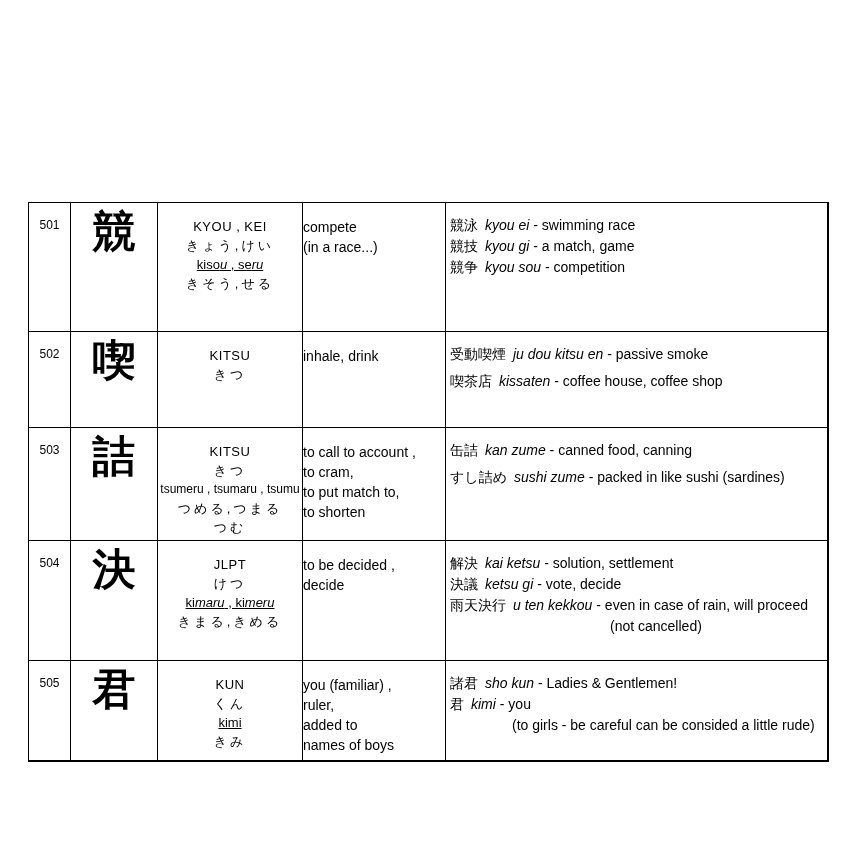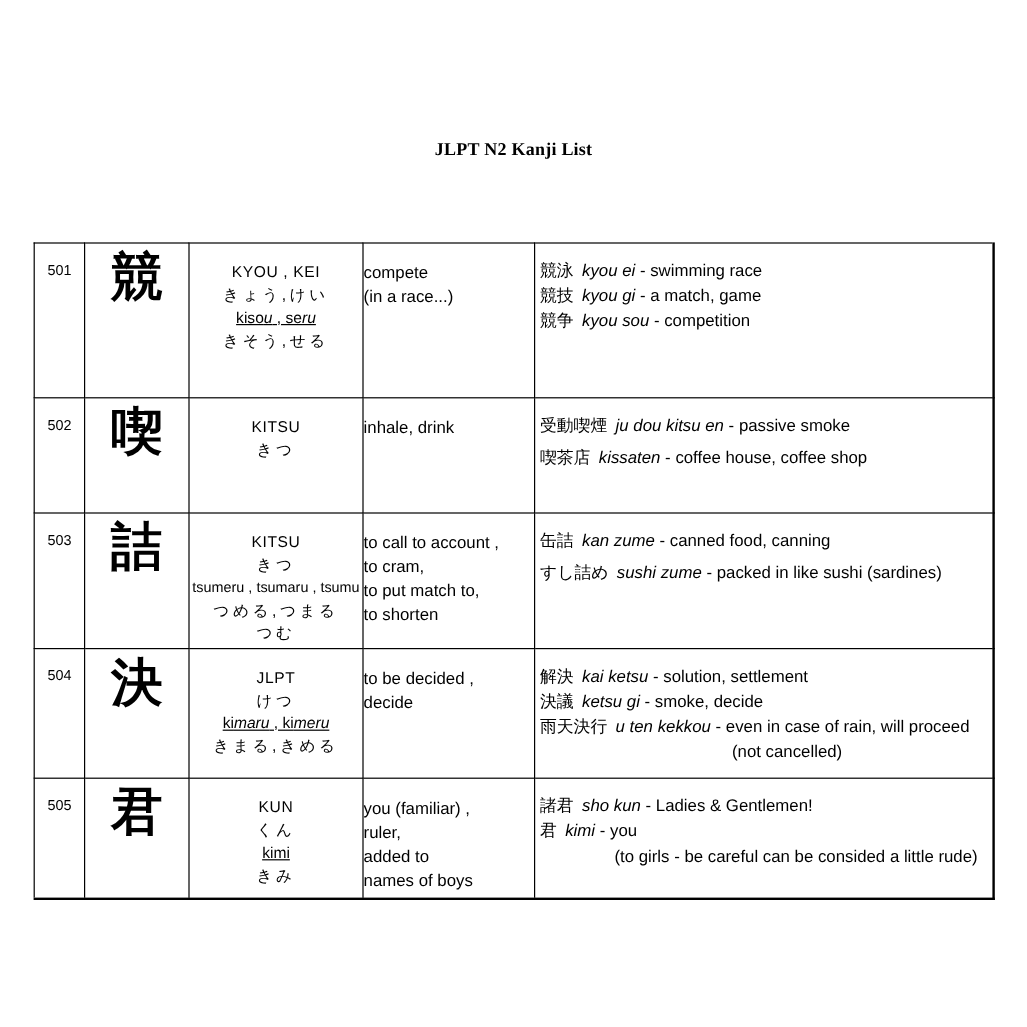--- a/index.html
+++ b/index.html
@@ -43,21 +43,21 @@
   }
   .kanji-table td {
     border: 1px solid #000;
     vertical-align: top;
     padding: 0;
     overflow: hidden;
   }
   .kanji-table tr:nth-child(1) { height: 129px; }
   .kanji-table tr:nth-child(2) { height: 96px; }
   .kanji-table tr:nth-child(3) { height: 113px; margin-left: 32px; }
-  .kanji-table tr:nth-child(4) { height: 108px; }
+  .kanji-table tr:nth-child(4) { height: 120px; }
   .kanji-table tr:nth-child(5) { height: 100px; }
 
   td.cell-number {
     text-align: center;
     font-size: 12px;
     padding-top: 15px;
   }
   td.cell-kanji {
     text-align: center;
     font-size: 43px;
@@ -94,21 +94,20 @@
   .examples.spaced .example-line { margin-bottom: 6px; }
   .ex-jp { margin-right: 7px; }
   .ex-ro { font-style: italic; }
   .ex-dash { white-space: pre; }
 </style>
 </head>
 <body>
 
 <div class="page">
 
-  <div class="doc-title">JLPT N2 Kanji List</div>
 
   <table class="kanji-table">
     <colgroup>
       <col style="width:42px">
       <col style="width:87px">
       <col style="width:145px">
       <col style="width:143px">
       <col style="width:382px">
     </colgroup>
     <tbody id="kanji-table-body">
@@ -182,21 +181,21 @@
             <div class="reading-line roman"><span>ki</span><span class="it">maru</span><span> , ki</span><span class="it">meru</span></div>
             <div class="reading-line kana">きまる,きめる</div>
           </td>
       <td class="cell-meaning">
             <div class="meaning-line">to be decided ,</div>
             <div class="meaning-line">decide</div>
           </td>
       <td class="cell-examples">
         <div class="examples">
               <div class="example-line"><span class="ex-jp">解決</span><span class="ex-ro">kai ketsu</span><span class="ex-dash"> - </span><span class="ex-en">solution, settlement</span></div>
-              <div class="example-line"><span class="ex-jp">決議</span><span class="ex-ro">ketsu gi</span><span class="ex-dash"> - </span><span class="ex-en">smoke, decide</span></div>
+              <div class="example-line"><span class="ex-jp">決議</span><span class="ex-ro">ketsu gi</span><span class="ex-dash"> - </span><span class="ex-en">vote, decide</span></div>
               <div class="example-line"><span class="ex-jp">雨天決行</span><span class="ex-ro">u ten kekkou</span><span class="ex-dash"> - </span><span class="ex-en">even in case of rain, will proceed</span></div>
               <div class="example-line" style="padding-left: 160px;"><span class="ex-en">(not cancelled)</span></div>
             </div>
       </td>
     </tr>
         <tr>
       <td class="cell-number">505</td>
       <td class="cell-kanji">君</td>
       <td class="cell-readings">
             <div class="reading-line caps">KUN</div>

